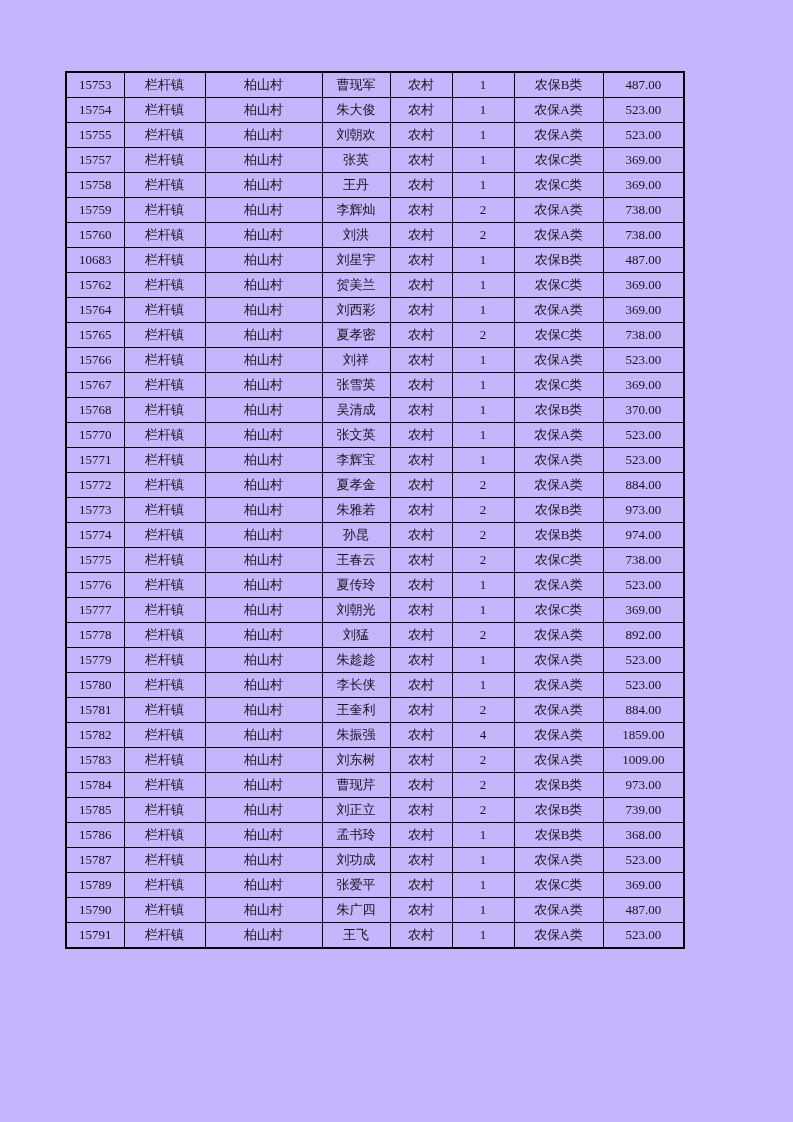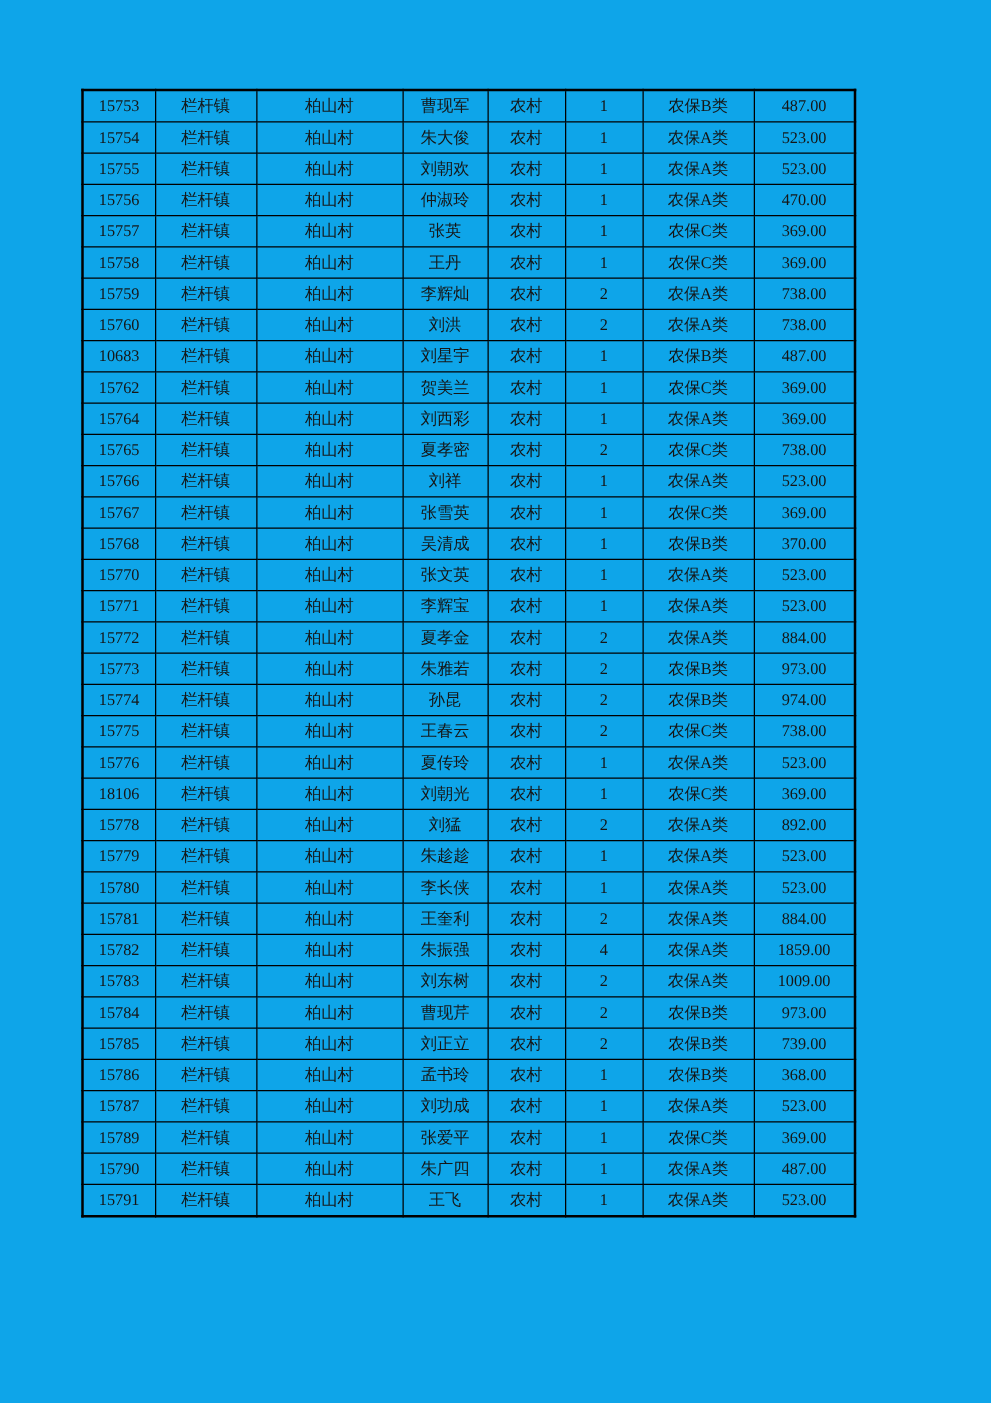--- a/index.html
+++ b/index.html
@@ -4,21 +4,21 @@
 <style>
   html, body {
     margin: 0;
     padding: 0;
     background: #ffffff;
   }
   .page {
     position: relative;
     width: 793px;
     height: 1122px;
-    background: #0ea5e9;
+    background: #c4b5fd;
     overflow: hidden;
   }
   table.data-table {
     position: absolute;
     left: 65px;
     top: 71px;
     width: 618px;
     border-collapse: collapse;
     table-layout: fixed;
     border: 2px solid #000000;
@@ -77,30 +77,20 @@
           <td>15755</td>
           <td>栏杆镇</td>
           <td>柏山村</td>
           <td>刘朝欢</td>
           <td>农村</td>
           <td>1</td>
           <td>农保A类</td>
           <td>523.00</td>
         </tr>
         <tr>
-          <td>15756</td>
-          <td>栏杆镇</td>
-          <td>柏山村</td>
-          <td>仲淑玲</td>
-          <td>农村</td>
-          <td>1</td>
-          <td>农保A类</td>
-          <td>470.00</td>
-        </tr>
-        <tr>
           <td>15757</td>
           <td>栏杆镇</td>
           <td>柏山村</td>
           <td>张英</td>
           <td>农村</td>
           <td>1</td>
           <td>农保C类</td>
           <td>369.00</td>
         </tr>
         <tr>
@@ -267,21 +257,21 @@
           <td>15776</td>
           <td>栏杆镇</td>
           <td>柏山村</td>
           <td>夏传玲</td>
           <td>农村</td>
           <td>1</td>
           <td>农保A类</td>
           <td>523.00</td>
         </tr>
         <tr>
-          <td>18106</td>
+          <td>15777</td>
           <td>栏杆镇</td>
           <td>柏山村</td>
           <td>刘朝光</td>
           <td>农村</td>
           <td>1</td>
           <td>农保C类</td>
           <td>369.00</td>
         </tr>
         <tr>
           <td>15778</td>

